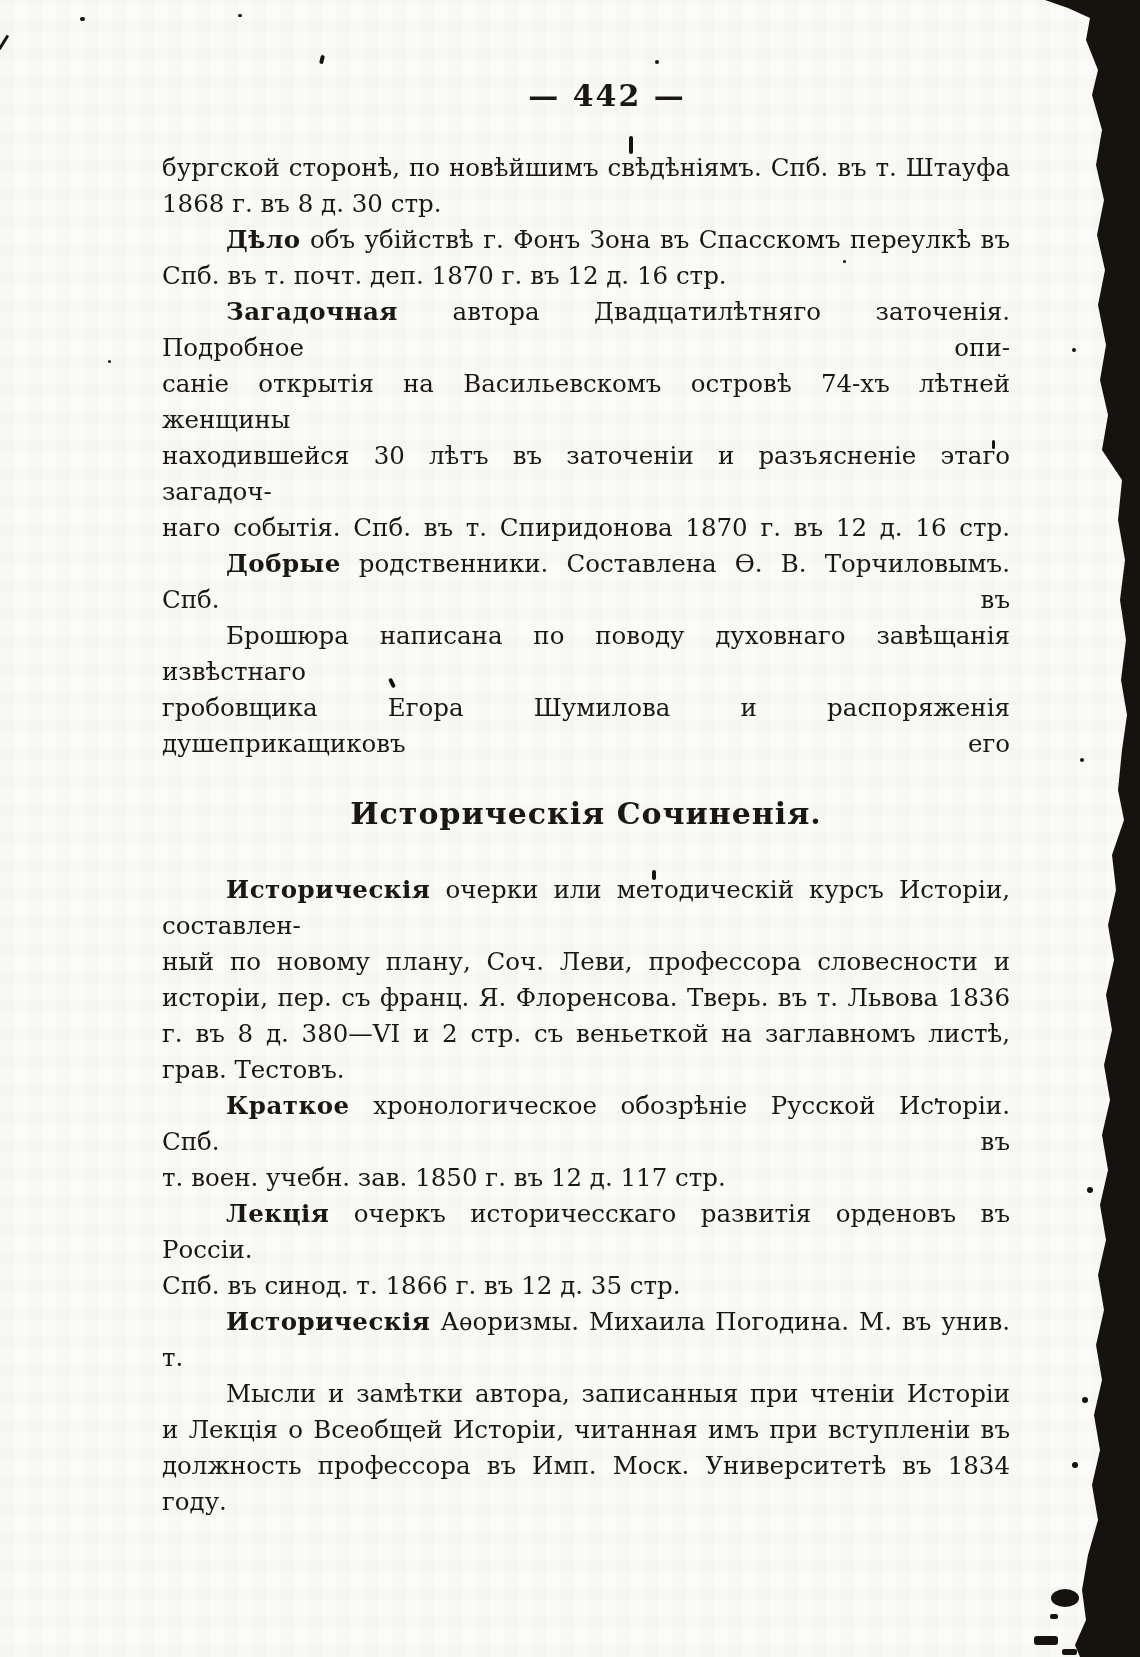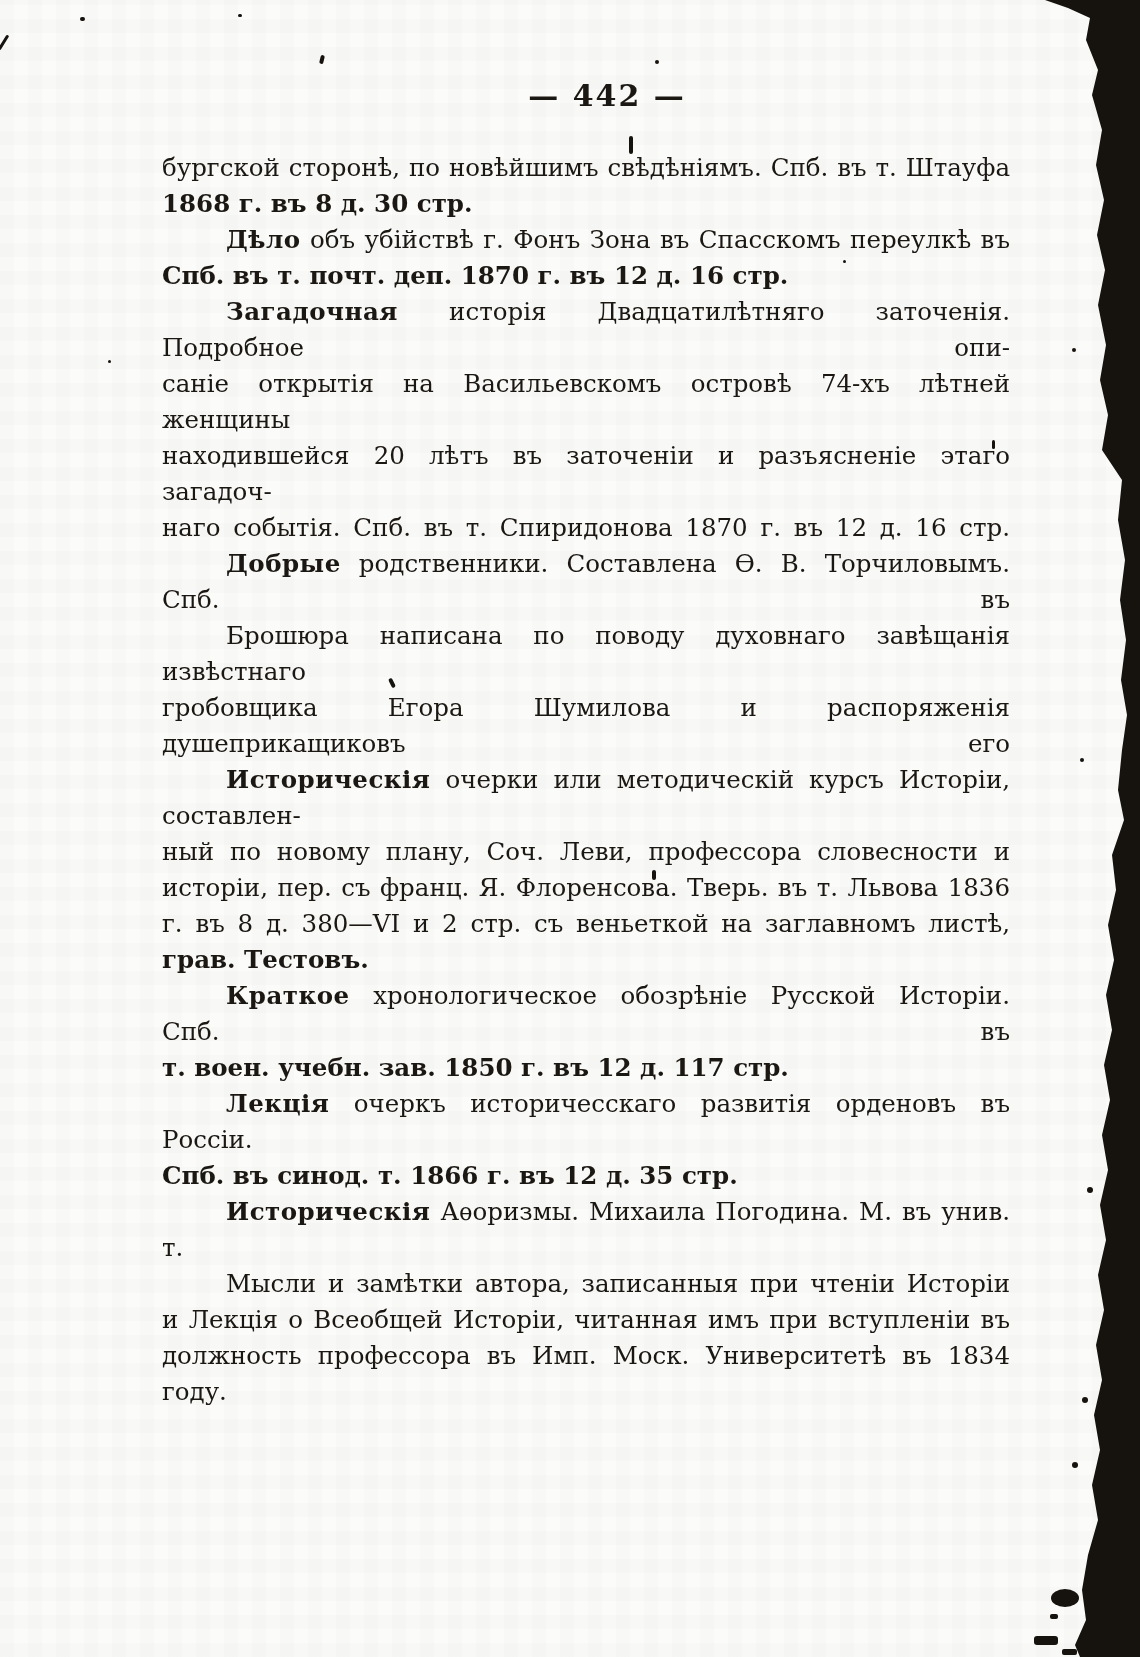--- a/index.html
+++ b/index.html
@@ -21,21 +21,21 @@
     padding-left:74px;
     font-size:30px;font-weight:700;letter-spacing:2px;
     white-space:nowrap;
   }
   .col{
     position:absolute;top:150px;left:162px;width:848px;
     font-size:24.5px;line-height:36px;
   }
   .line{min-height:36px;}
   .just{text-align:justify;text-align-last:justify;}
-  .left{text-align:left;text-align-last:left;font-weight:bold;}
+  .left{text-align:left;text-align-last:left;}
   .ind{text-indent:64px;}
   .line b{font-weight:700;letter-spacing:0.5px;}
   .heading{
     text-align:center;text-align-last:center;
     font-size:30px;font-weight:700;letter-spacing:1px;
     margin:34px 0 40px 0;
   }
   
   .mark{position:absolute;background:#16120d;border-radius:2px;}
   .edge-svg{position:absolute;top:0;right:0;width:150px;height:1657px;}
@@ -54,32 +54,33 @@
   <div class="col" id="col">
       <div>
         <div class="line just">бургской сторонѣ, по новѣйшимъ свѣдѣніямъ. Спб. въ т. Штауфа</div>
         <div class="line left">1868 г. въ 8 д. 30 стр.</div>
       </div>
       <div>
         <div class="line just ind"><b>Дѣло</b><span> объ убійствѣ г. Фонъ Зона въ Спасскомъ переулкѣ въ</span></div>
         <div class="line left">Спб. въ т. почт. деп. 1870 г. въ 12 д. 16 стр.</div>
       </div>
       <div>
-        <div class="line just ind"><b>Загадочная</b><span> исторія Двадцатилѣтняго заточенія. Подробное опи-</span></div>
+        <div class="line just ind"><b>Загадочная</b><span> автора Двадцатилѣтняго заточенія. Подробное опи-</span></div>
         <div class="line just">саніе открытія на Васильевскомъ островѣ 74-хъ лѣтней женщины</div>
-        <div class="line just">находившейся 20 лѣтъ въ заточеніи и разъясненіе этаго загадоч-</div>
+        <div class="line just">находившейся 30 лѣтъ въ заточеніи и разъясненіе этаго загадоч-</div>
         <div class="line just">наго событія. Спб. въ т. Спиридонова 1870 г. въ 12 д. 16 стр.</div>
       </div>
       <div>
         <div class="line just ind"><b>Добрые</b><span> родственники. Составлена Ѳ. В. Торчиловымъ. Спб. въ</span></div>
       </div>
       <div>
         <div class="line just ind">Брошюра написана по поводу духовнаго завѣщанія извѣстнаго</div>
         <div class="line just">гробовщика Егора Шумилова и распоряженія душеприкащиковъ его</div>
       </div>
+      <div class="heading">Историческія Сочиненія.</div>
       <div>
         <div class="line just ind"><b>Историческія</b><span> очерки или методическій курсъ Исторіи, составлен-</span></div>
         <div class="line just">ный по новому плану, Соч. Леви, профессора словесности и</div>
         <div class="line just">исторіи, пер. съ франц. Я. Флоренсова. Тверь. въ т. Львова 1836</div>
         <div class="line just">г. въ 8 д. 380—VI и 2 стр. съ веньеткой на заглавномъ листѣ,</div>
         <div class="line left">грав. Тестовъ.</div>
       </div>
       <div>
         <div class="line just ind"><b>Краткое</b><span> хронологическое обозрѣніе Русской Исторіи. Спб. въ</span></div>
         <div class="line left">т. воен. учебн. зав. 1850 г. въ 12 д. 117 стр.</div>

